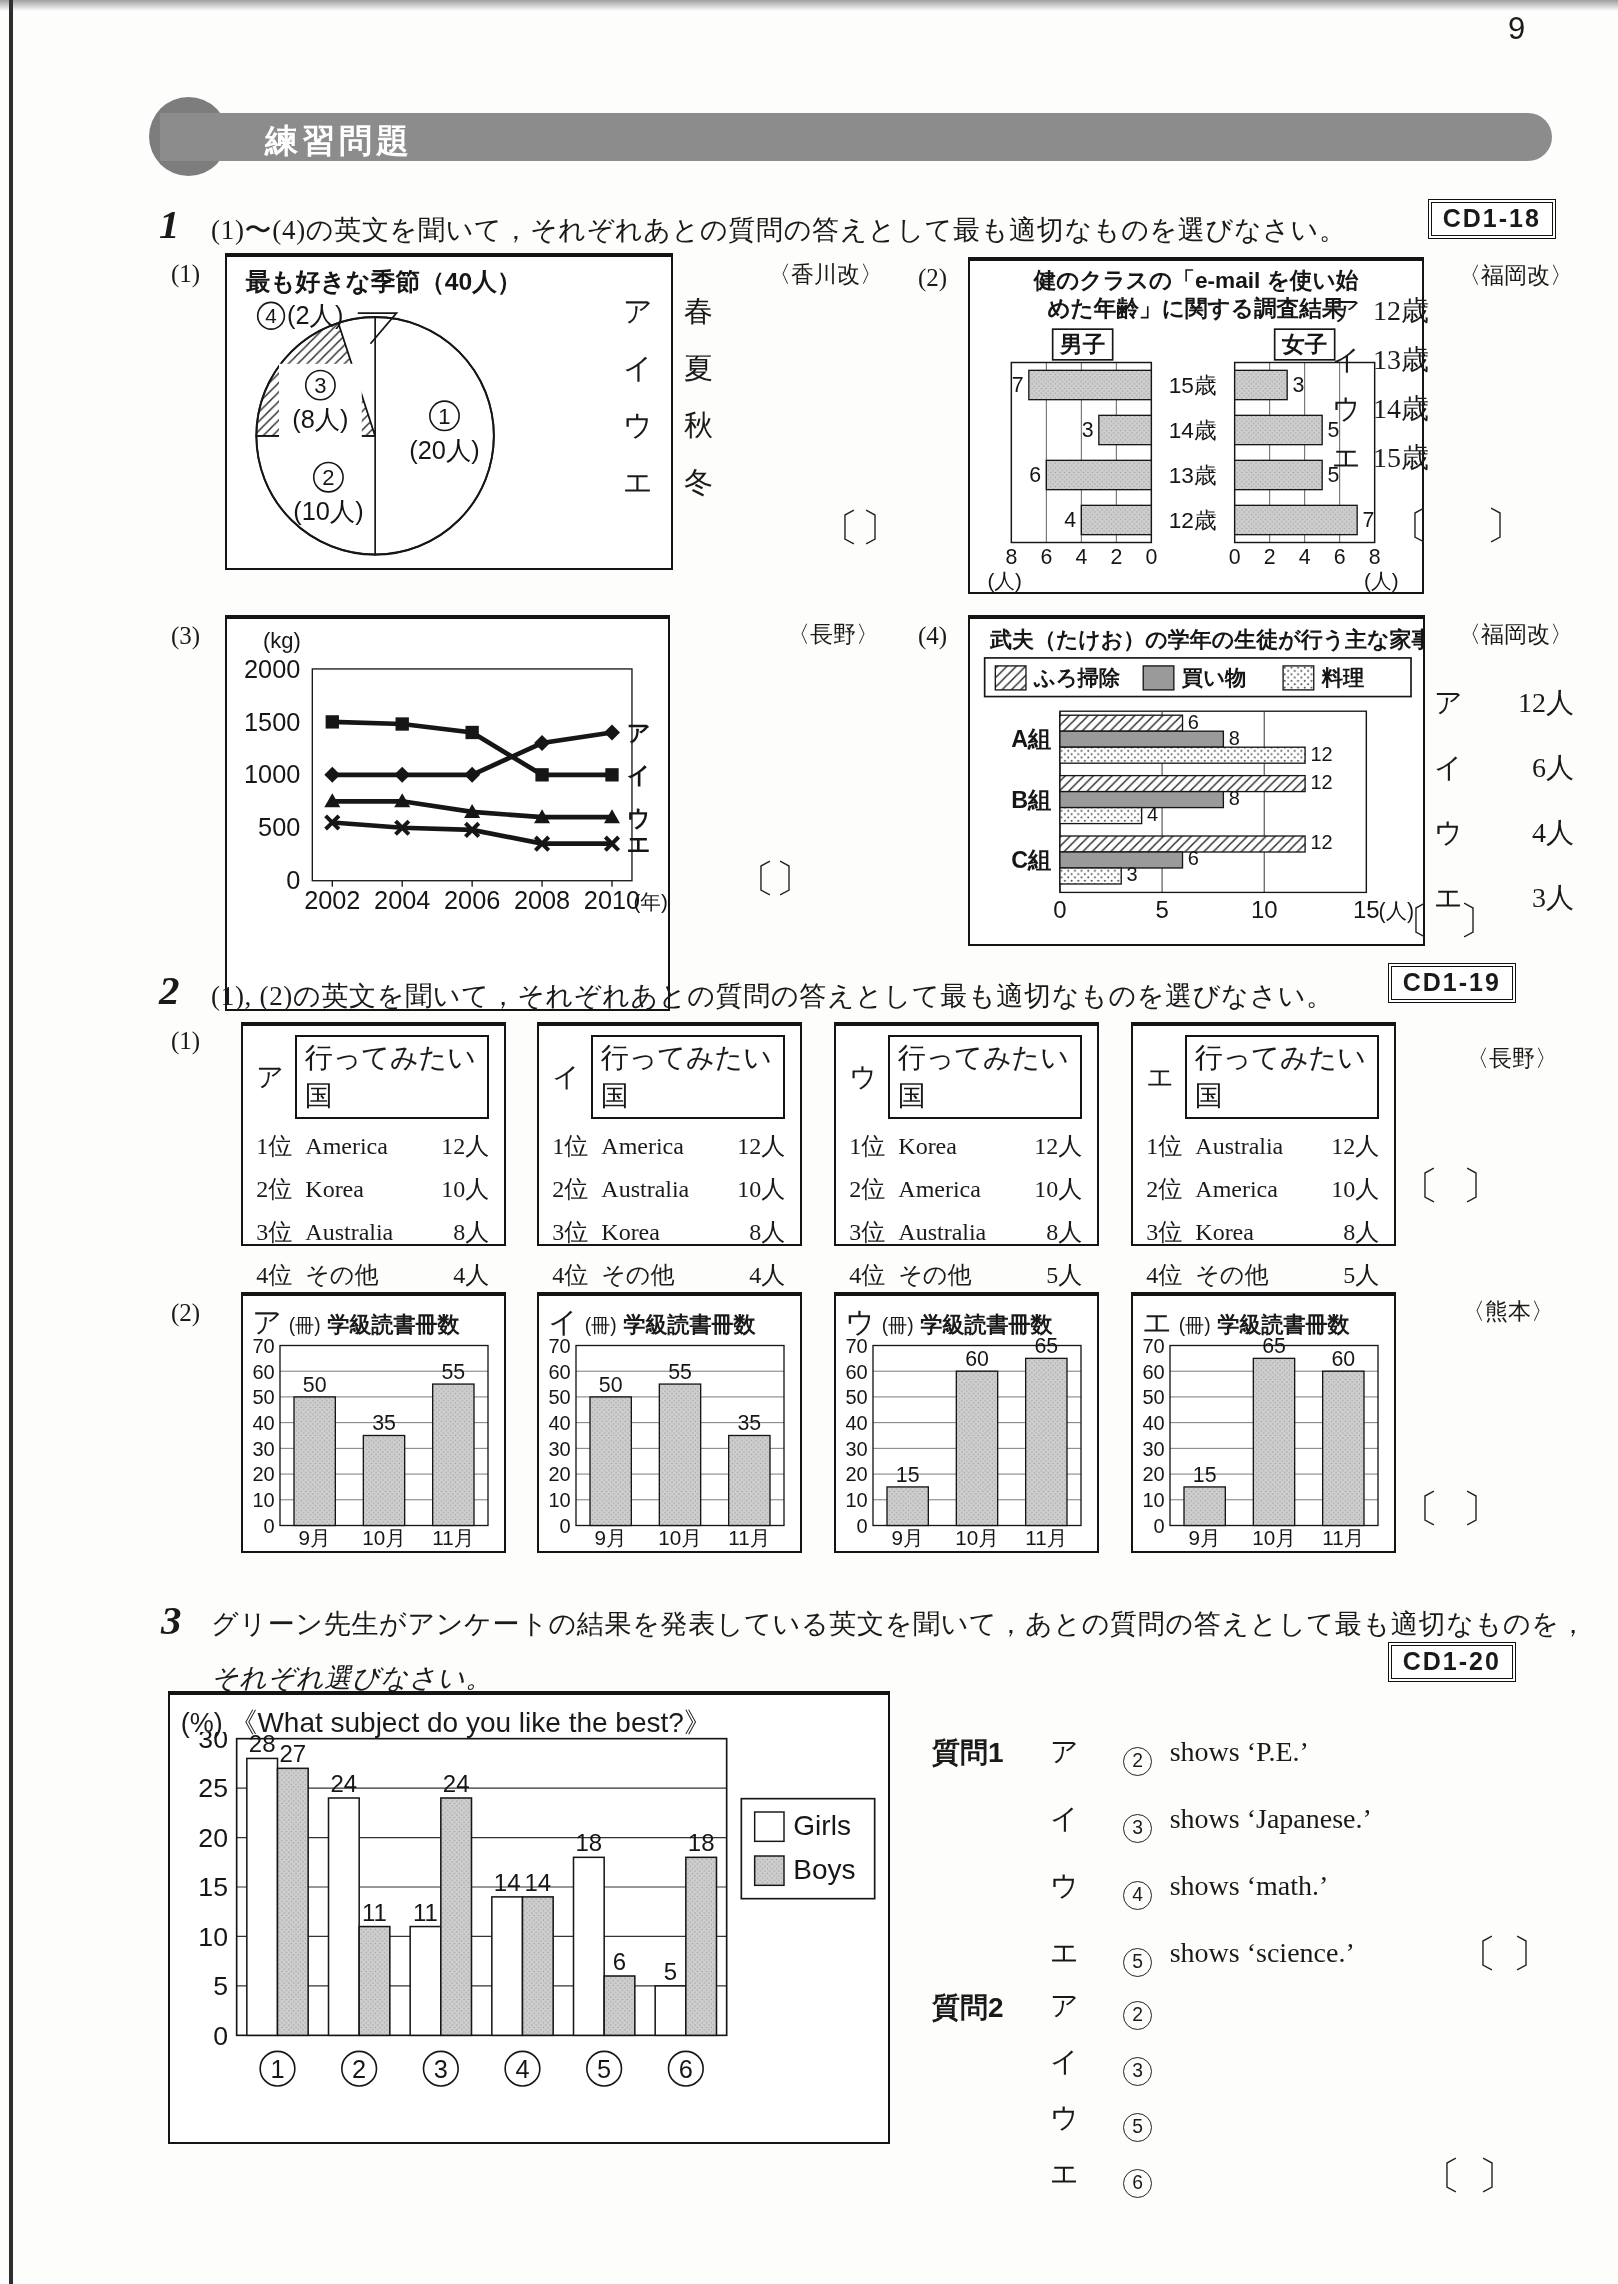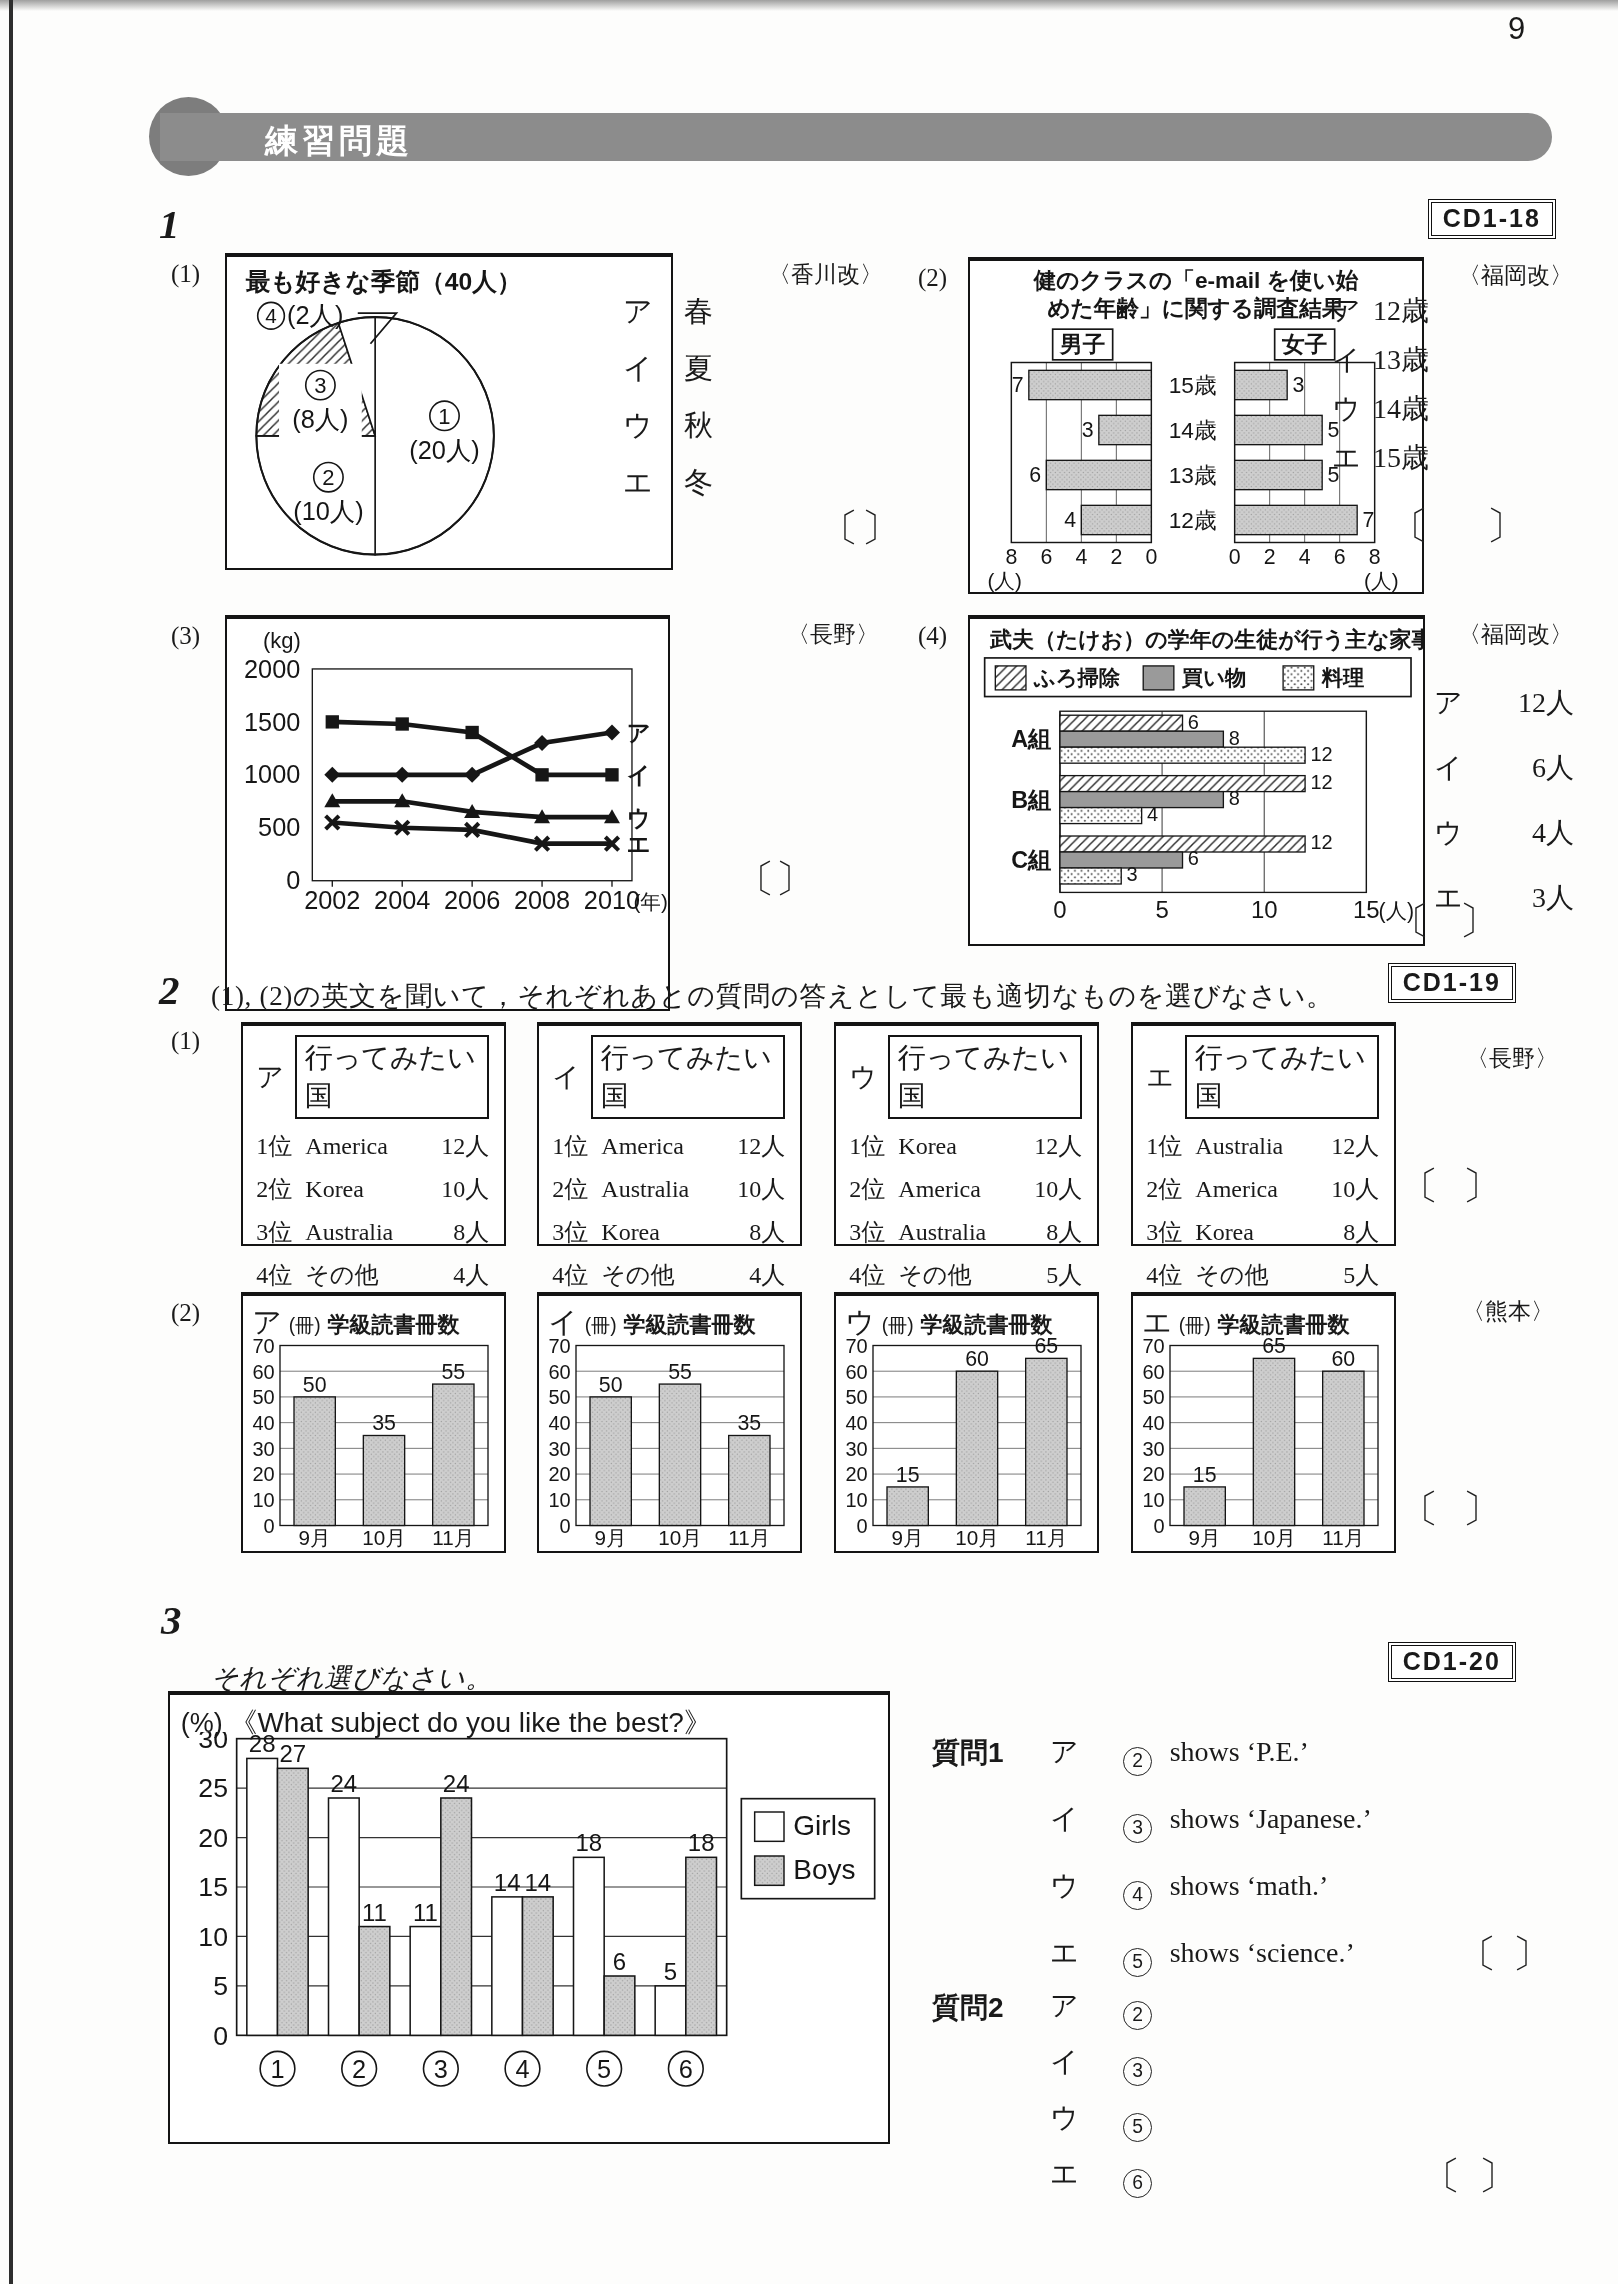--- a/index.html
+++ b/index.html
@@ -57,20 +57,21 @@
   <div class="leftline"></div>
   <div class="pageno">9</div>
 
   <div class="hcirc">
       <div class="hsq"></div>
     </div>
   <div class="hbar"></div>
   <div class="htitle">練習問題</div>
 
   <div class="pnum" style="left:159px;top:200px;">1</div>
+  <div class="inst" style="left:211px;top:212px;">(1)〜(4)の英文を聞いて，それぞれあとの質問の答えとして最も適切なものを選びなさい。</div>
   <div class="cd" style="left:1428px;top:199px;">CD1-18</div>
 
   <div class="plabel" style="left:171px;top:260px;">(1)</div>
   <div class="cbox" style="left:225px;top:253px;width:448px;height:317px;" id="c-pie">
       <svg width="443" height="311" viewBox="0 0 664 466" style="position: absolute; left: 0px; top: 0px;">
         <defs>
           <pattern id="p1h" width="14" height="14" patternUnits="userSpaceOnUse">
             <rect width="14" height="14" fill="#fff"></rect>
             <path d="M0,14 L14,0 M-4,4 L4,-4 M10,18 L18,10" stroke="#2b2b2b" stroke-width="2.2" fill="none"></path>
           </pattern>
@@ -680,20 +681,21 @@
         <text x="314" y="314" font-size="31" fill="#161616" text-anchor="middle" font-family="&quot;Liberation Sans&quot;,&quot;DejaVu Sans&quot;,sans-serif">11月</text>
       </svg>
     </div>
   <div class="src" style="left:1462px;top:1296px;">〈熊本〉</div>
   <div class="ans" style="left:1400px;top:1482px;width:101px;">
       <span>〔</span>
       <span>〕</span>
     </div>
 
   <div class="pnum" style="left:161px;top:1596px;">3</div>
+  <div class="inst" style="left:211px;top:1606px;">グリーン先生がアンケートの結果を発表している英文を聞いて，あとの質問の答えとして最も適切なものを，</div>
   <div class="inst" style="left:211px;top:1660px;font-style:italic;">それぞれ選びなさい。</div>
   <div class="cd" style="left:1388px;top:1642px;">CD1-20</div>
 
   <div class="cbox" style="left:168px;top:1691px;width:722px;height:453px;" id="c-pairs">
       <div class="rc-head" style="left: 10.7px; top: 9.3px;">
         <span class="go" style="font-size:27px">(%)</span>
         <span class="go" style="font-size:28px">《What subject do you like the best?》</span>
       </div>
       <svg width="714" height="408" viewBox="0 0 1070 612" style="position: absolute; left: 2.7px; top: 37px;">
         <defs>

